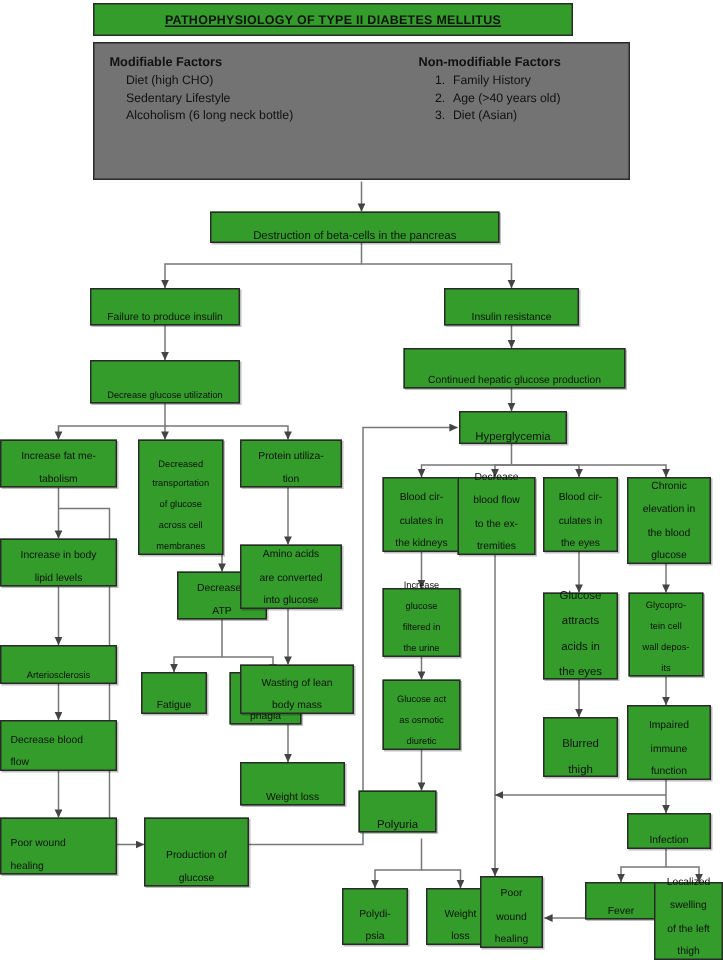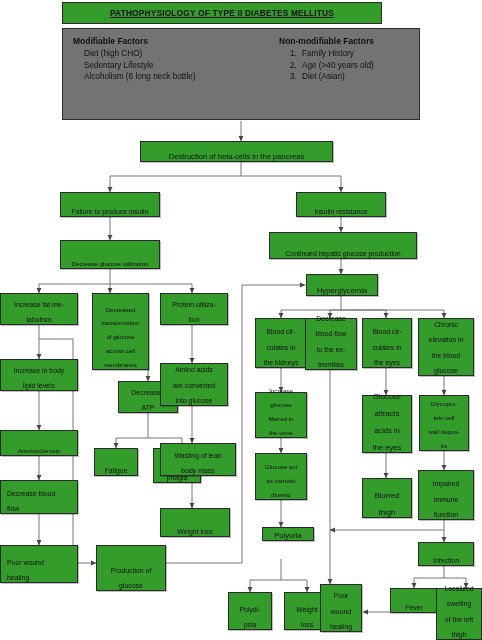--- a/index.html
+++ b/index.html
@@ -331,21 +331,21 @@
     </span>
   </div>
 
   <div class="node f10" style="left:96px;top:545px;width:70px;height:46px;">
     <span>
       <span>Production of</span><br>
       <span>glucose</span>
     </span>
   </div>
 
-  <div class="node f11" style="left:262px;top:527px;width:52px;height:14px;">
+  <div class="node f11" style="left:239px;top:527px;width:52px;height:28px;">
     <span>Polyuria</span>
   </div>
 
   <div class="node f10" style="left:418px;top:542px;width:56px;height:24px;">
     <span>Infection</span>
   </div>
 
   <div class="node f10" style="left:228px;top:592px;width:44px;height:38px;">
     <span>
       <span>Polydi-</span><br>

